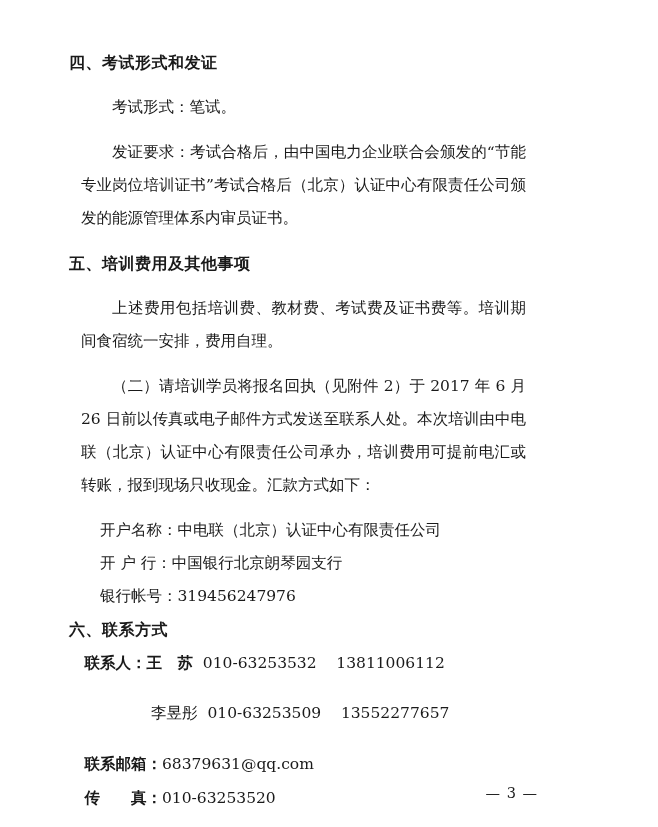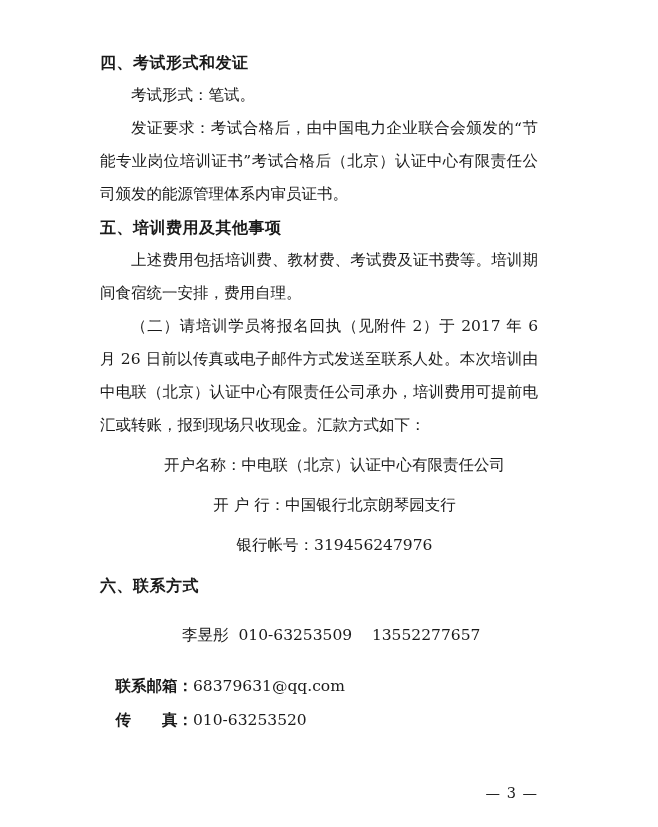--- a/index.html
+++ b/index.html
@@ -12,44 +12,43 @@
     background: #ffffff;
     font-family: "DejaVu Serif", "Liberation Serif", serif;
     color: #1a1a1a;
     overflow: hidden;
   }
   .page {
     position: relative;
     width: 596px;
     height: 827px;
     box-sizing: border-box;
-    padding: 46px 58px 20px 100px;
+    padding: 46px 58px 20px 69px;
   }
   .doc-body {
     font-size: 15.5px;
     line-height: 33px;
   }
   .heading {
     font-weight: bold;
     font-size: 16px;
     letter-spacing: 0.5px;
     margin: 0;
     text-indent: 0;
   }
   .para {
-    margin: 0;
+    margin: 12px;
     text-indent: 2em;
     text-align: justify;
     text-justify: inter-ideograph;
   }
   .bank-line {
-    margin: 7px;
+    margin: 0;
     text-indent: 2em;
     white-space: pre;
-    text-align: center;
   }
   .contact-line {
     margin: 0;
     text-indent: 1em;
     white-space: pre;
     font-weight: bold;
   }
   .contact-line .normalweight {
     font-weight: normal;
   }
@@ -79,20 +78,21 @@
     <p class="heading">五、培训费用及其他事项</p>
     <p class="para">上述费用包括培训费、教材费、考试费及证书费等。培训期间食宿统一安排，费用自理。</p>
     <p class="para">（二）请培训学员将报名回执（见附件 2）于 2017 年 6 月 26 日前以传真或电子邮件方式发送至联系人处。本次培训由中电联（北京）认证中心有限责任公司承办，培训费用可提前电汇或转账，报到现场只收现金。汇款方式如下：</p>
 
     <p class="bank-line"><span>开户名称：</span><span>中电联（北京）认证中心有限责任公司</span></p>
     <p class="bank-line"><span>开 户 行：</span><span>中国银行北京朗琴园支行</span></p>
     <p class="bank-line"><span>银行帐号：</span><span>319456247976</span></p>
 
     <p class="heading">六、联系方式</p>
 
+    <p class="contact-line"><span>联系人：</span><span>王　苏</span><span class="normalweight">&nbsp; </span><span class="normalweight">010-63253532</span><span class="normalweight">&nbsp;&nbsp;&nbsp;&nbsp;</span><span class="normalweight">13811006112</span></p>
 
     <p class="contact-sub"><span>李昱彤</span><span>&nbsp; </span><span>010-63253509</span><span>&nbsp;&nbsp;&nbsp;&nbsp;</span><span>13552277657</span></p>
 
     <p class="contact-line"><span>联系邮箱：</span><span class="normalweight">68379631@qq.com</span></p>
 
     <p class="contact-line"><span>传　　真：</span><span class="normalweight">010-63253520</span></p>
 
   </div>
 
   <div class="page-number">— 3 —</div>

